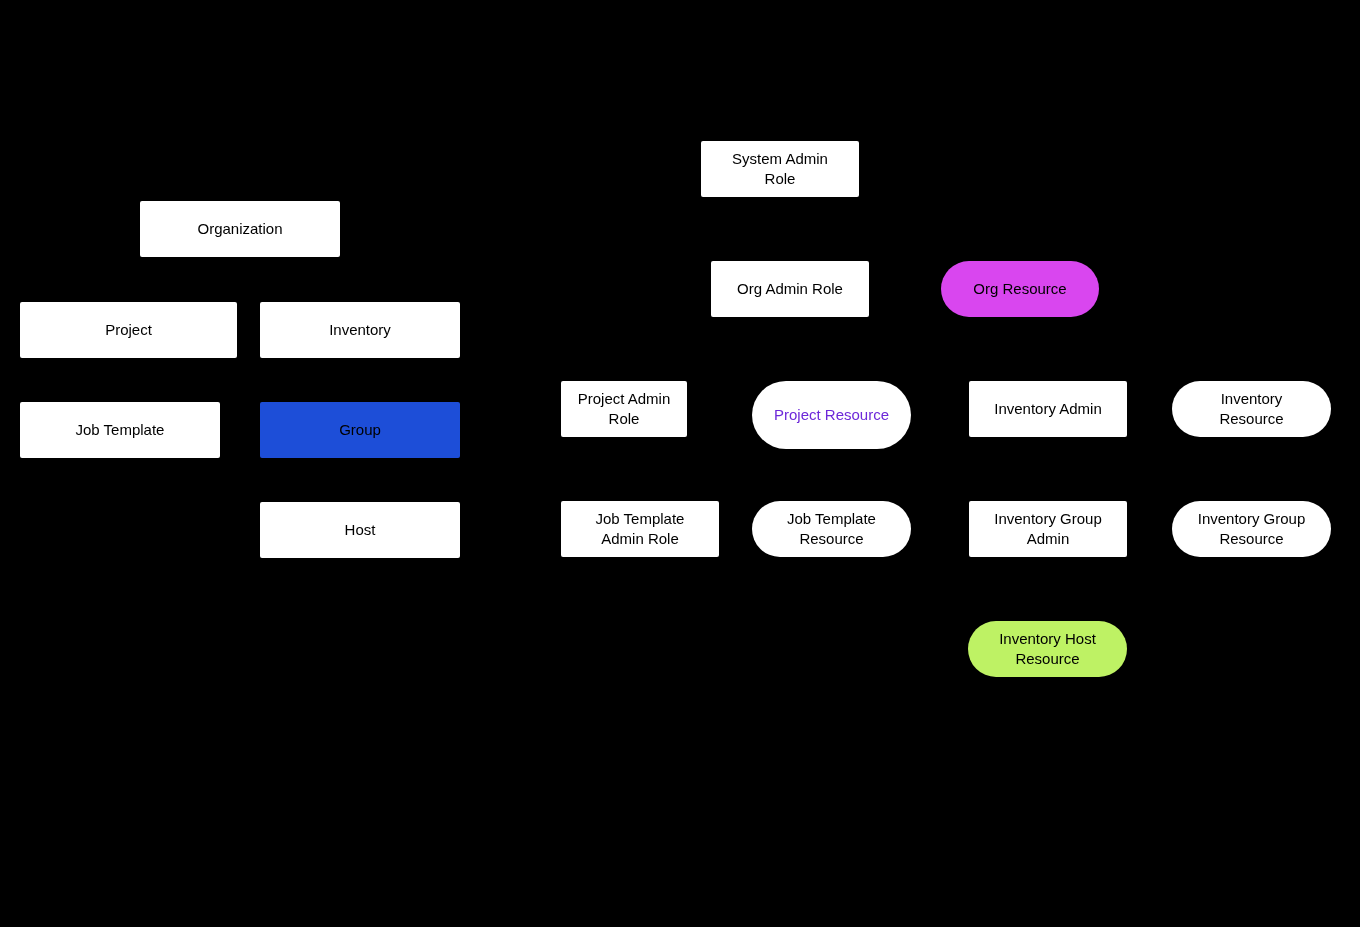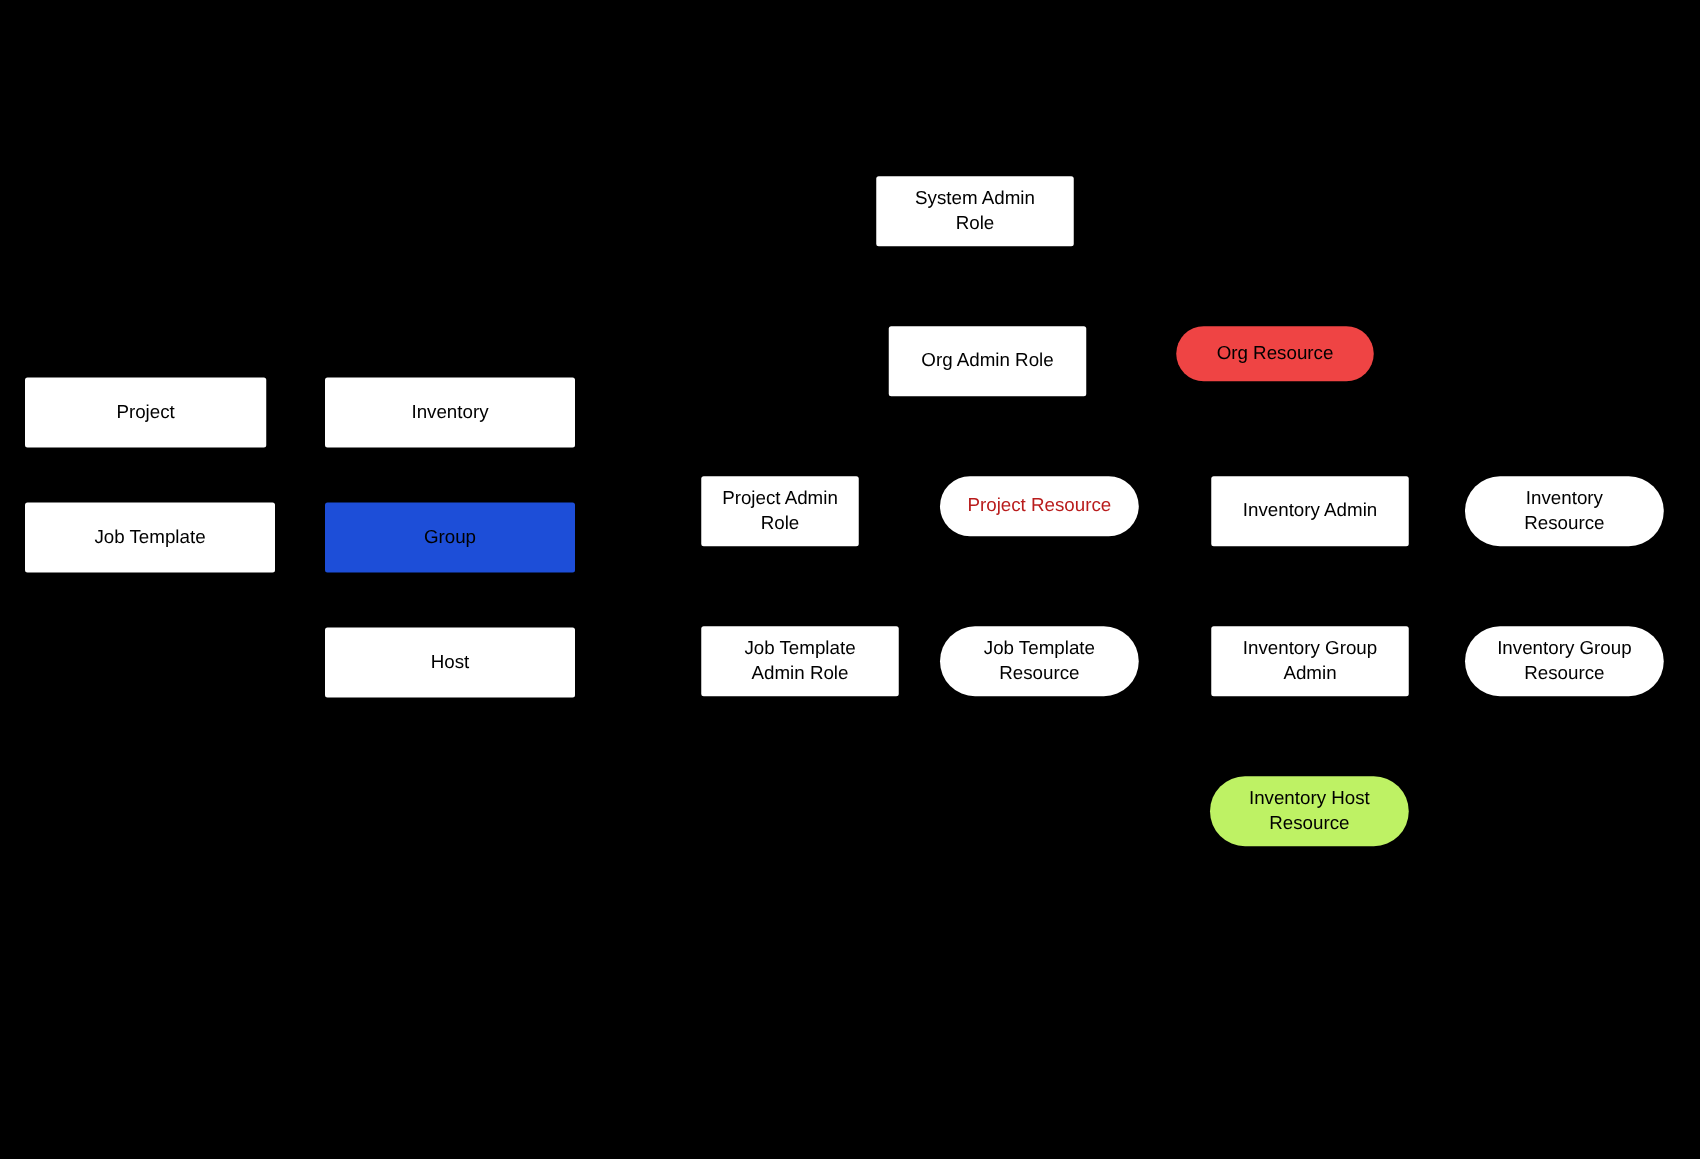--- a/index.html
+++ b/index.html
@@ -33,32 +33,33 @@
     border-radius: 2px;
   }
   .node.pill {
     border-radius: 999px;
   }
 </style>
 </head>
 <body>
 
 <div id="canvas" style="background: rgb(0, 0, 0);">
-    <div class="node rect" style="left: 20px; top: 302px; width: 193px; height: 56px; background: rgb(255, 255, 255); color: rgb(0, 0, 0);">Project</div>
+    <div class="node rect" style="left: 140px; top: 201px; width: 200px; height: 56px; background: rgb(255, 255, 255); color: rgb(0, 0, 0);">Organization</div>
+    <div class="node rect" style="left: 20px; top: 302px; width: 217px; height: 56px; background: rgb(255, 255, 255); color: rgb(0, 0, 0);">Project</div>
     <div class="node rect" style="left: 260px; top: 302px; width: 200px; height: 56px; background: rgb(255, 255, 255); color: rgb(0, 0, 0);">Inventory</div>
     <div class="node rect" style="left: 20px; top: 402px; width: 200px; height: 56px; background: rgb(255, 255, 255); color: rgb(0, 0, 0);">Job Template</div>
     <div class="node rect" style="left: 260px; top: 402px; width: 200px; height: 56px; background: #1d4ed8; color: rgb(0, 0, 0);">Group</div>
     <div class="node rect" style="left: 260px; top: 502px; width: 200px; height: 56px; background: rgb(255, 255, 255); color: rgb(0, 0, 0);">Host</div>
     <div class="node rect" style="left: 701px; top: 141px; width: 158px; height: 56px; background: rgb(255, 255, 255); color: rgb(0, 0, 0);">System Admin
 Role</div>
     <div class="node rect" style="left: 701px; top: 261px; width: 158px; height: 56px; background: rgb(255, 255, 255); color: rgb(0, 0, 0); margin-left: 10px;">Org Admin Role</div>
-    <div class="node pill" style="left: 941px; top: 261px; width: 158px; height: 44px; background: #ef4444; color: rgb(0, 0, 0);">Org Resource</div>
+    <div class="node pill" style="left: 941px; top: 261px; width: 158px; height: 56px; background: #d946ef; color: rgb(0, 0, 0);">Org Resource</div>
     <div class="node rect" style="left: 561px; top: 381px; width: 126px; height: 56px; background: rgb(255, 255, 255); color: rgb(0, 0, 0);">Project Admin
 Role</div>
-    <div class="node pill" style="left: 752px; top: 381px; width: 159px; height: 48px; background: rgb(255, 255, 255); color: #b91c1c;">Project Resource</div>
+    <div class="node pill" style="left: 752px; top: 381px; width: 159px; height: 68px; background: rgb(255, 255, 255); color: #6d28d9;">Project Resource</div>
     <div class="node rect" style="left: 969px; top: 381px; width: 158px; height: 56px; background: rgb(255, 255, 255); color: rgb(0, 0, 0);">Inventory Admin</div>
     <div class="node pill" style="left: 1172px; top: 381px; width: 159px; height: 56px; background: rgb(255, 255, 255); color: rgb(0, 0, 0);">Inventory
 Resource</div>
     <div class="node rect" style="left: 561px; top: 501px; width: 158px; height: 56px; background: rgb(255, 255, 255); color: rgb(0, 0, 0);">Job Template
 Admin Role</div>
     <div class="node pill" style="left: 752px; top: 501px; width: 159px; height: 56px; background: rgb(255, 255, 255); color: rgb(0, 0, 0);">Job Template
 Resource</div>
     <div class="node rect" style="left: 969px; top: 501px; width: 158px; height: 56px; background: rgb(255, 255, 255); color: rgb(0, 0, 0);">Inventory Group
 Admin</div>
     <div class="node pill" style="left: 1172px; top: 501px; width: 159px; height: 56px; background: rgb(255, 255, 255); color: rgb(0, 0, 0);">Inventory Group

